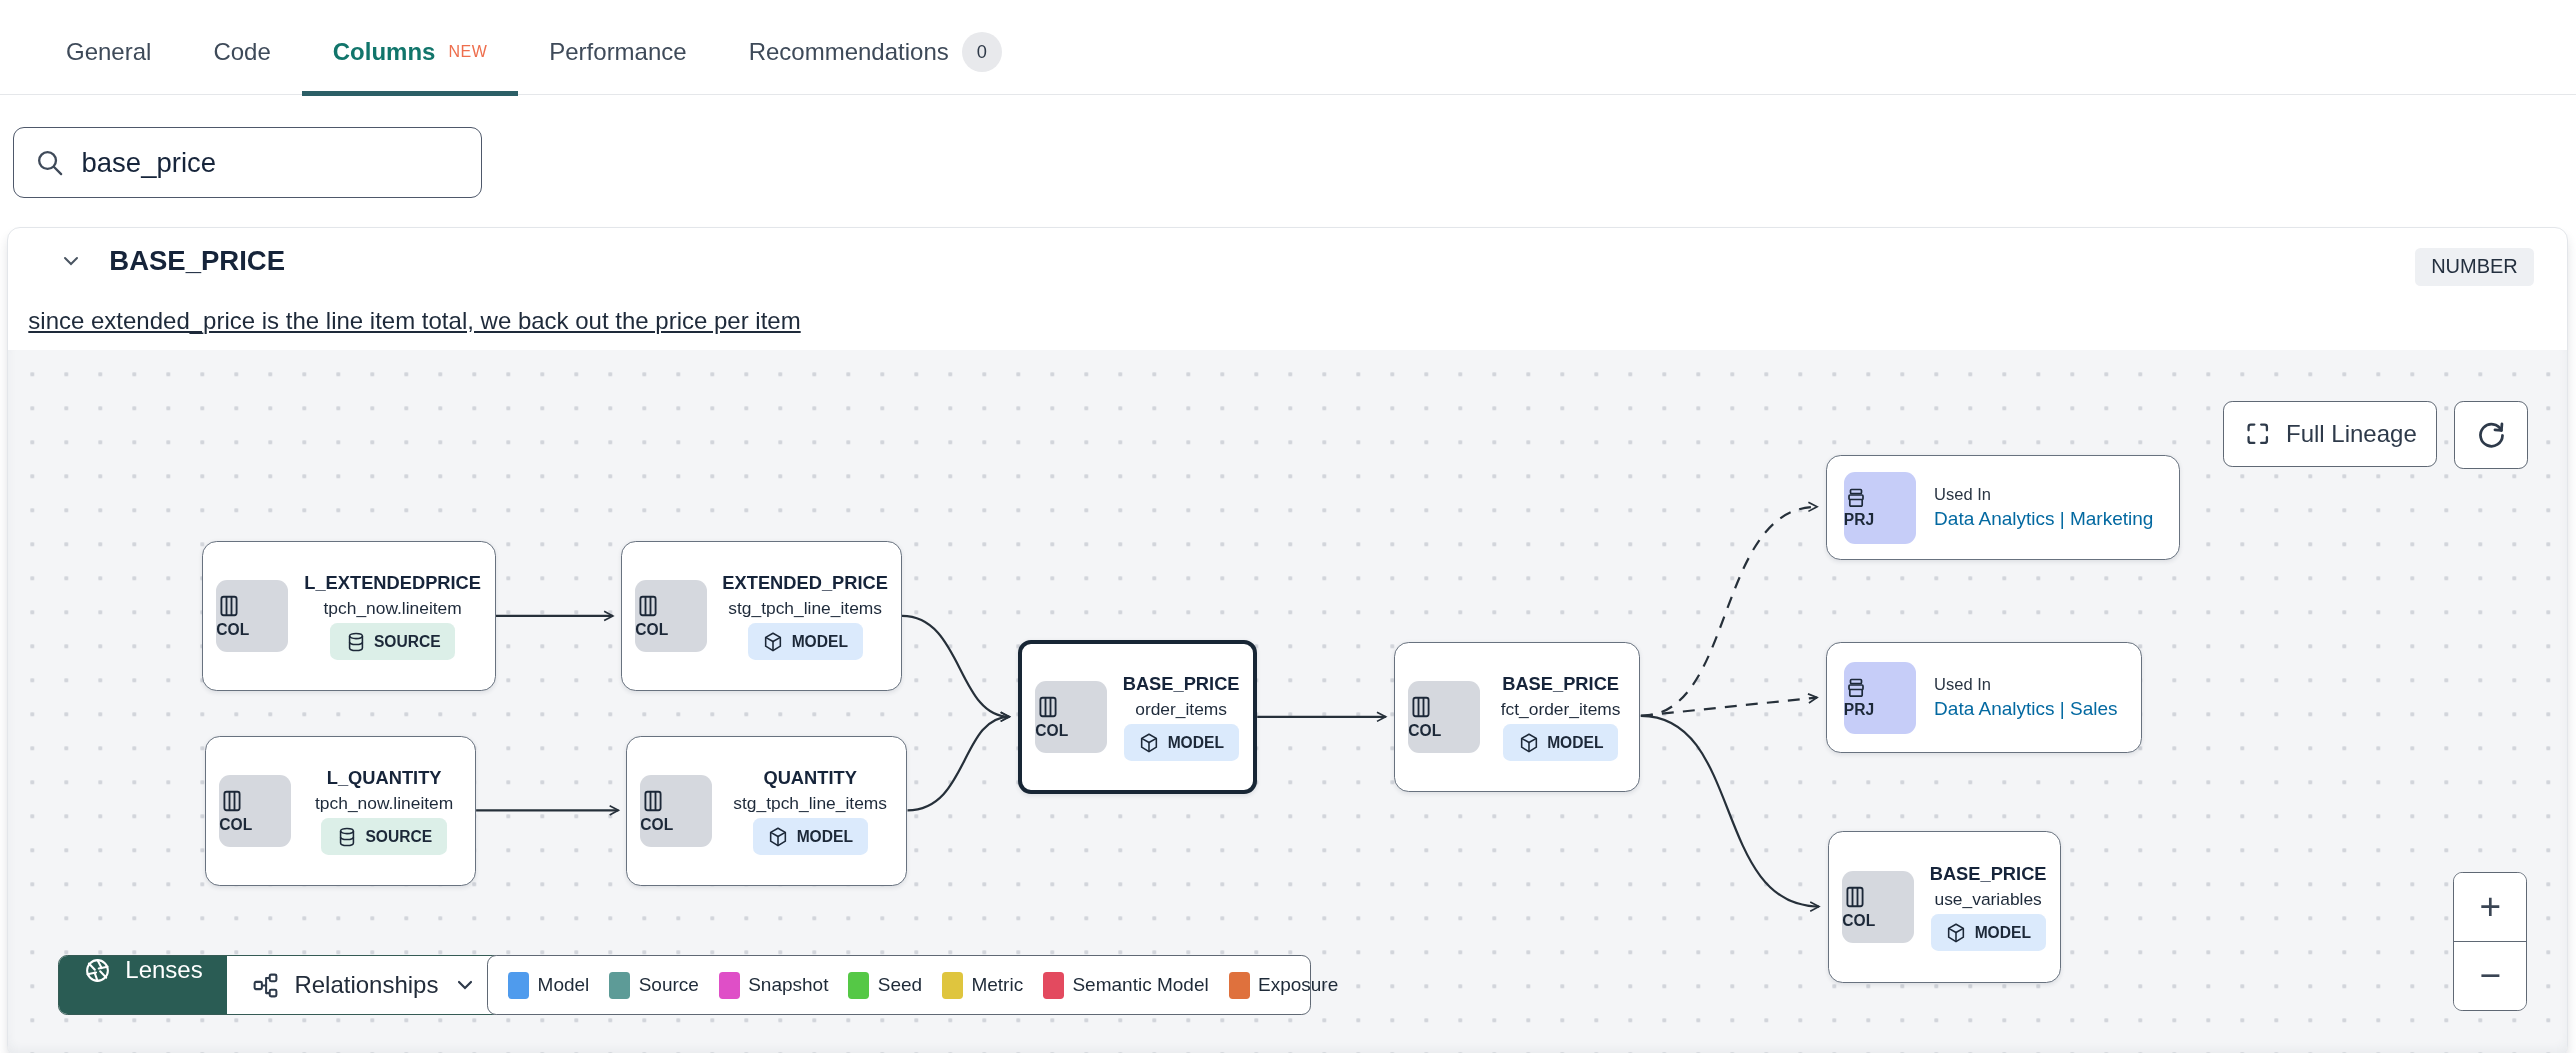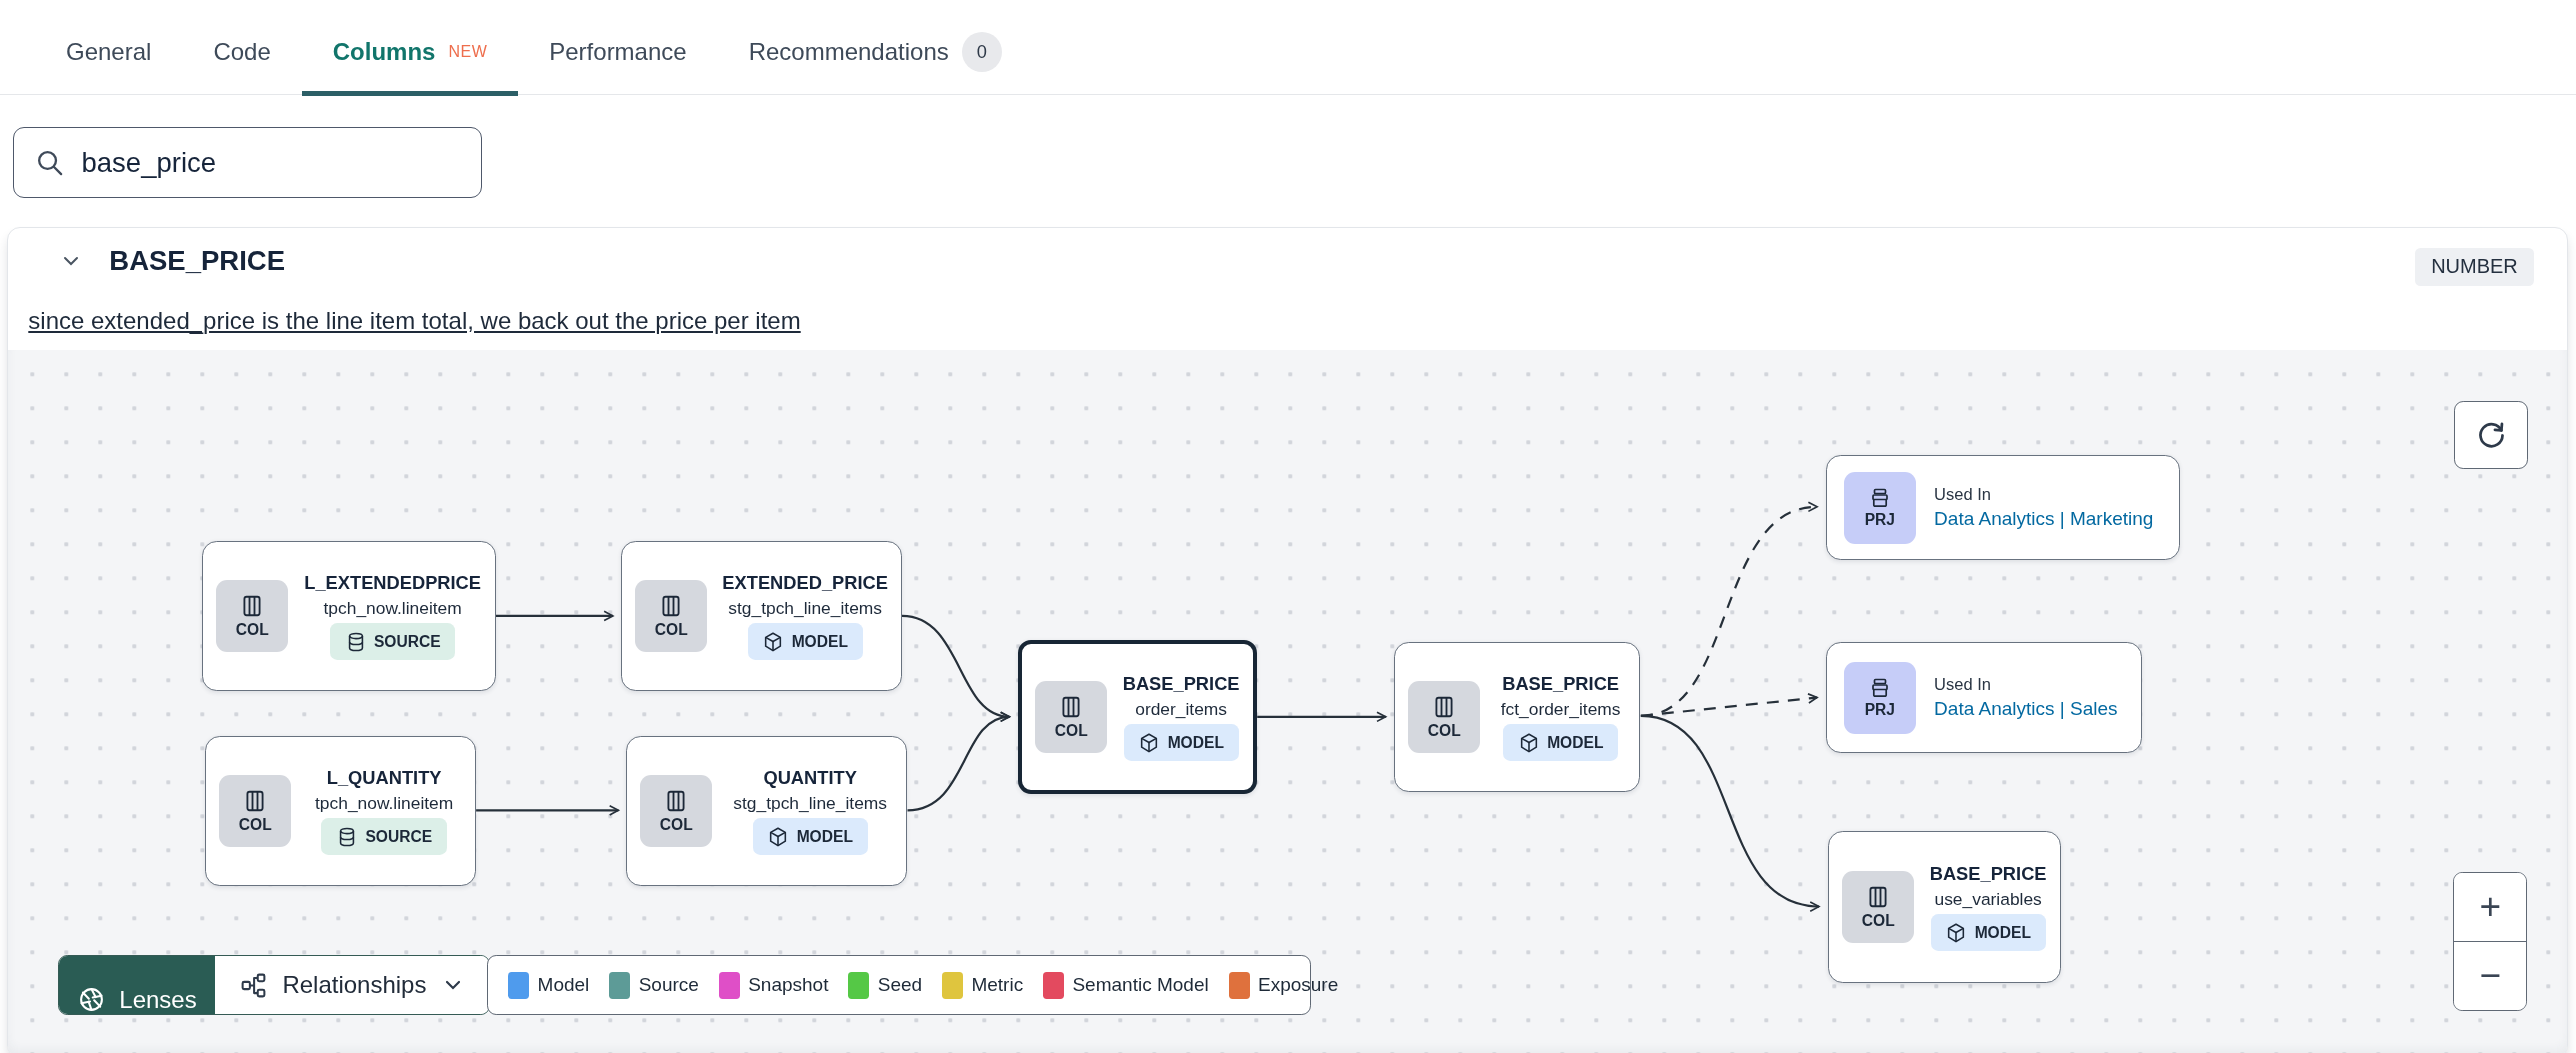--- a/index.html
+++ b/index.html
@@ -42,21 +42,21 @@
             background-image:radial-gradient(circle, #d2d5db 2px, transparent 2.4px);
             background-size:34px 34px; background-position:7.3px 7.3px;
             box-shadow:inset 0 -7.3px 9.2px rgba(40,50,70,0.05); }
   .edges { position:absolute; inset:0; width:100%; height:100%; }
 
   .node { position:absolute; background:#fff; border:1.8px solid #68727f; border-radius:14.7px;
           display:flex; align-items:center; padding:0 13px; gap:14.7px; cursor:pointer;
           box-shadow:0 1.8px 4.6px rgba(30,40,60,0.10); }
   .node.selected { border:4.6px solid #182635; border-radius:13px; }
   .res-badge { width:72px; height:72px; border-radius:11px; background:#d5d8de; flex:0 0 auto;
-               display:flex; flex-direction:column; align-items:center; justify-content:center; gap:1.8px;
+               display:flex; flex-direction:column; justify-content:center; gap:1.8px;
                font-size:15.6px; font-weight:700; color:#1c2838; }
   .res-badge.prj { background:#c6cdf8; }
   .node-body { display:flex; flex-direction:column; align-items:center; gap:4px; flex:1; }
   .node-body.left { align-items:flex-start; gap:3.7px; }
   .node-title { font-size:18.3px; font-weight:700; color:#16243a; white-space:nowrap; }
   .node-sub { font-size:17.4px; color:#1e2a3a; white-space:nowrap; }
   .pill { display:flex; align-items:center; gap:7.3px; font-size:15.6px; font-weight:700; color:#1c2838;
           padding:7.3px 14.7px; border-radius:7.3px; }
   .pill.source { background:#dcefe8; }
   .pill.model { background:#dbeafc; }
@@ -69,22 +69,22 @@
   .full-lineage-btn { position:absolute; left:2215px; top:51px; width:214px; height:66px; gap:14.7px; font-size:24px; }
   .refresh-btn { position:absolute; left:2446px; top:51px; width:74px; height:68px; }
   .zoom-ctl { position:absolute; left:2445px; top:522px; width:74px; height:139px; background:#fff;
               border:1.8px solid #5f6874; border-radius:9.2px; display:flex; flex-direction:column; overflow:hidden; }
   .zoom-btn { flex:1; display:flex; align-items:center; justify-content:center; font-size:37px; color:#3a4554;
               cursor:pointer; background:#fff; }
   .zoom-divider { height:1.8px; background:#5f6874; }
 
   .lens-group { position:absolute; left:50px; top:605px; height:60px; display:flex; border:1.8px solid #355b55;
                 border-radius:9.2px; overflow:hidden; }
-  .lenses-btn { background:#2a5c54; color:#fff; display:flex; align-items:flex-end; gap:13px;
-                padding:0 18px; font-size:24px; cursor:pointer; }
+  .lenses-btn { background:#2a5c54; color:#fff; display:flex; align-items:flex-start; gap:13px;
+                padding:0 24px; font-size:24px; cursor:pointer; }
   .rel-btn { background:#fff; color:#222c3a; display:flex; align-items:center; gap:14.7px;
              padding:0 24px; font-size:24px; cursor:pointer; }
 
   .legend { position:absolute; left:479px; top:605px; width:824px; height:60px; background:#fff;
             border:1.8px solid #5f6874; border-radius:9.2px; display:flex; align-items:center;
             gap:20px; padding:0 20px; }
   .legend-item { display:flex; align-items:center; gap:8.3px; font-size:19px; color:#1e2a38; white-space:nowrap; }
   .legend-swatch { width:21px; height:27px; border-radius:3.7px; flex:0 0 auto; }
 
   .h-scrollbar { position:absolute; left:33px; right:33px; bottom:0.9px; height:4.6px; background:#3f545c;
@@ -339,20 +339,29 @@
             <svg width="22" height="22" viewBox="0 0 24 24" fill="none" stroke="#1c2838" stroke-width="1.7" stroke-linejoin="round">
               <path d="M12 2.5 L20 7 V16.5 L12 21.5 L4 16.5 V7 Z"></path>
               <path d="M4 7 L12 11.5 L20 7"></path>
                 <line x1="12" y1="11.5" x2="12" y2="21.5"></line>
             </svg>
             <span>MODEL</span>
           </div>
         </div>
       </div>
 
+      <div class="btn full-lineage-btn">
+        <svg width="27.5" height="27.5" viewBox="0 0 24 24" fill="none" stroke="#2e3a4a" stroke-width="2" stroke-linecap="round" stroke-linejoin="round">
+          <path d="M4 9 V6 a2 2 0 0 1 2-2 h3"></path>
+            <path d="M15 4 h3 a2 2 0 0 1 2 2 v3"></path>
+          <path d="M20 15 v3 a2 2 0 0 1 -2 2 h-3"></path>
+            <path d="M9 20 H6 a2 2 0 0 1 -2-2 v-3"></path>
+        </svg>
+        <span>Full Lineage</span>
+      </div>
       <div class="btn refresh-btn">
         <svg width="33" height="33" viewBox="0 0 24 24" fill="none" stroke="#2e3a4a" stroke-width="2" stroke-linecap="round" stroke-linejoin="round">
           <path d="M19.2 8.3 A8 8 0 1 0 20 12"></path>
           <polyline points="19.6,3.6 19.2,8.3 14.5,7.9"></polyline>
         </svg>
       </div>
 
       <div class="zoom-ctl">
         <div class="zoom-btn">+</div>
         <div class="zoom-divider"></div>

